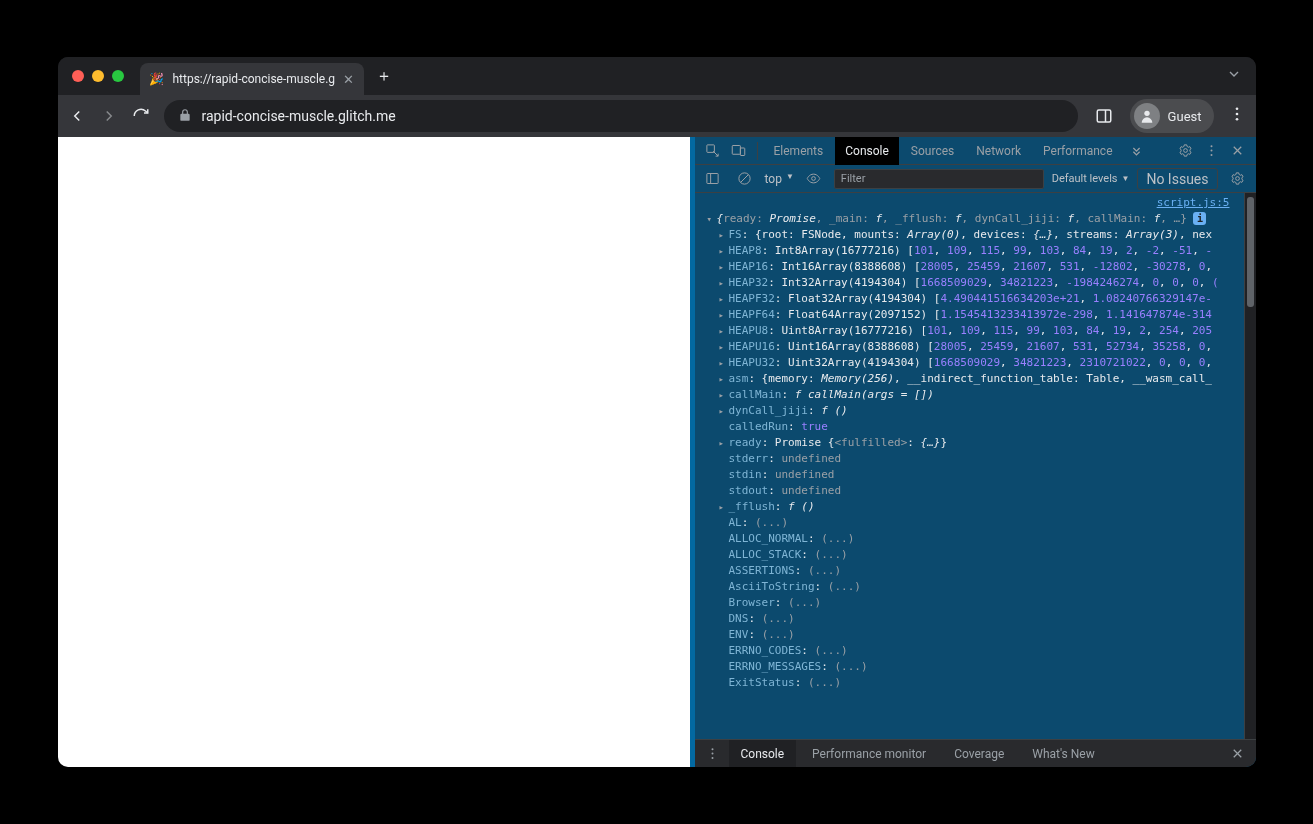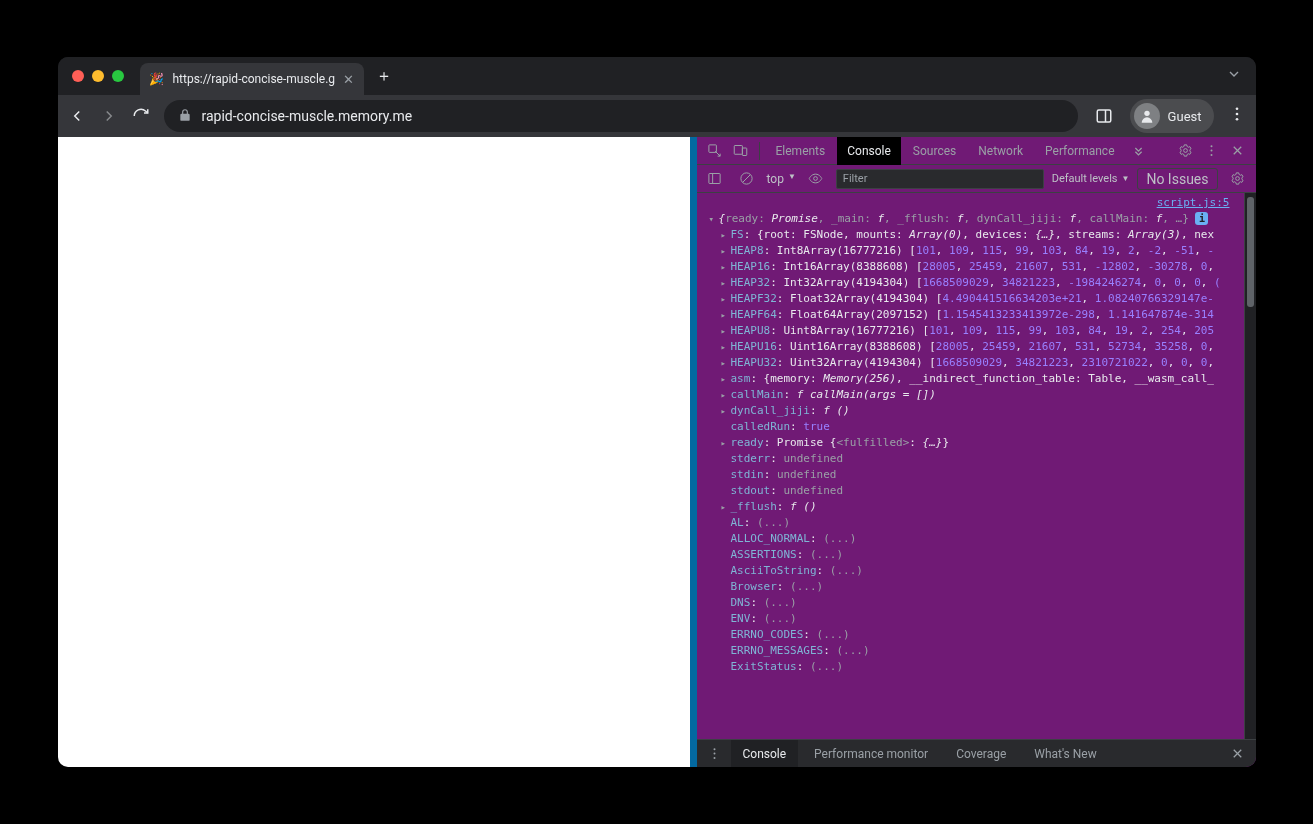--- a/index.html
+++ b/index.html
@@ -87,22 +87,22 @@
     border-radius:18px;
     color:#e8eaed;font-size:13px;
   }
   .guest .avatar{width:26px;height:26px;border-radius:50%;background:#7e8083;display:flex;align-items:center;justify-content:center}
   .menu-dots{color:#e8eaed}
   
   .content{flex:1;display:flex;min-height:0}
   .page{flex:1;background:#fff}
   .devtools{
     width: 566px;
-    background:#701a75;
-    border-left:7px solid #0369a1;
+    background:#0c4a6e;
+    border-left:5px solid #0369a1;
     display:flex;
     flex-direction:column;
     color:#e8eaed;
     font-size:12px;
     min-height:0;
   }
   
   .dt-tabs{
     height:28px;
     border-bottom:1px solid #3c4043;
@@ -199,21 +199,21 @@
     <div class="tbtn">
         <svg viewBox="0 0 24 24" fill="none" stroke="currentColor" stroke-width="2">
           <path d="M3 12a9 9 0 0 1 15-6.7L21 8"></path>
           <polyline points="21 3 21 8 16 8"></polyline>
         </svg>
       </div>
     <div class="omnibox">
       <span class="lock"><svg width="14" height="14" viewBox="0 0 24 24" fill="currentColor">
             <path d="M12 2a5 5 0 0 0-5 5v3H6a2 2 0 0 0-2 2v8a2 2 0 0 0 2 2h12a2 2 0 0 0 2-2v-8a2 2 0 0 0-2-2h-1V7a5 5 0 0 0-5-5zm-3 5a3 3 0 1 1 6 0v3H9z"></path>
           </svg></span>
-      <span>rapid-concise-muscle.memory.me</span>
+      <span>rapid-concise-muscle.glitch.me</span>
     </div>
     <div class="ext-icon">
         <svg viewBox="0 0 24 24" fill="none" stroke="currentColor" stroke-width="2">
           <rect x="3" y="4" width="18" height="16" rx="2"></rect>
           <line x1="14" y1="4" x2="14" y2="20"></line>
         </svg>
       </div>
     <div class="guest">
       <div class="avatar">
           <svg width="16" height="16" viewBox="0 0 24 24" fill="#e8eaed">
@@ -337,20 +337,21 @@
             <div class="row indent1"><span class="arrow"></span><span class="k-prop">callMain</span><span class="k-str">: </span><span class="k-fn">f callMain(args = [])</span></div>
             <div class="row indent1"><span class="arrow"></span><span class="k-prop">dynCall_jiji</span><span class="k-str">: </span><span class="k-fn">f ()</span></div>
             <div class="row indent1"><span class="arrow" style="visibility: hidden;"></span><span class="k-prop">calledRun</span><span class="k-str">: </span><span class="k-num">true</span></div>
             <div class="row indent1"><span class="arrow"></span><span class="k-prop">ready</span><span class="k-str">: Promise {</span><span class="k-dim">&lt;fulfilled&gt;</span><span class="k-str">: </span><span class="k-obj">{…}</span><span class="k-str">}</span></div>
             <div class="row indent1"><span class="arrow" style="visibility: hidden;"></span><span class="k-prop">stderr</span><span class="k-str">: </span><span class="k-dim">undefined</span></div>
             <div class="row indent1"><span class="arrow" style="visibility: hidden;"></span><span class="k-prop">stdin</span><span class="k-str">: </span><span class="k-dim">undefined</span></div>
             <div class="row indent1"><span class="arrow" style="visibility: hidden;"></span><span class="k-prop">stdout</span><span class="k-str">: </span><span class="k-dim">undefined</span></div>
             <div class="row indent1"><span class="arrow"></span><span class="k-prop">_fflush</span><span class="k-str">: </span><span class="k-fn">f ()</span></div>
             <div class="row indent1"><span class="arrow" style="visibility: hidden;"></span><span class="k-prop">AL</span><span class="k-str">: </span><span class="k-dim">(...)</span></div>
             <div class="row indent1"><span class="arrow" style="visibility: hidden;"></span><span class="k-prop">ALLOC_NORMAL</span><span class="k-str">: </span><span class="k-dim">(...)</span></div>
+            <div class="row indent1"><span class="arrow" style="visibility: hidden;"></span><span class="k-prop">ALLOC_STACK</span><span class="k-str">: </span><span class="k-dim">(...)</span></div>
             <div class="row indent1"><span class="arrow" style="visibility: hidden;"></span><span class="k-prop">ASSERTIONS</span><span class="k-str">: </span><span class="k-dim">(...)</span></div>
             <div class="row indent1"><span class="arrow" style="visibility: hidden;"></span><span class="k-prop">AsciiToString</span><span class="k-str">: </span><span class="k-dim">(...)</span></div>
             <div class="row indent1"><span class="arrow" style="visibility: hidden;"></span><span class="k-prop">Browser</span><span class="k-str">: </span><span class="k-dim">(...)</span></div>
             <div class="row indent1"><span class="arrow" style="visibility: hidden;"></span><span class="k-prop">DNS</span><span class="k-str">: </span><span class="k-dim">(...)</span></div>
             <div class="row indent1"><span class="arrow" style="visibility: hidden;"></span><span class="k-prop">ENV</span><span class="k-str">: </span><span class="k-dim">(...)</span></div>
             <div class="row indent1"><span class="arrow" style="visibility: hidden;"></span><span class="k-prop">ERRNO_CODES</span><span class="k-str">: </span><span class="k-dim">(...)</span></div>
             <div class="row indent1"><span class="arrow" style="visibility: hidden;"></span><span class="k-prop">ERRNO_MESSAGES</span><span class="k-str">: </span><span class="k-dim">(...)</span></div>
             <div class="row indent1"><span class="arrow" style="visibility: hidden;"></span><span class="k-prop">ExitStatus</span><span class="k-str">: </span><span class="k-dim">(...)</span></div>
           </div>
         <div class="dt-scrollbar">

